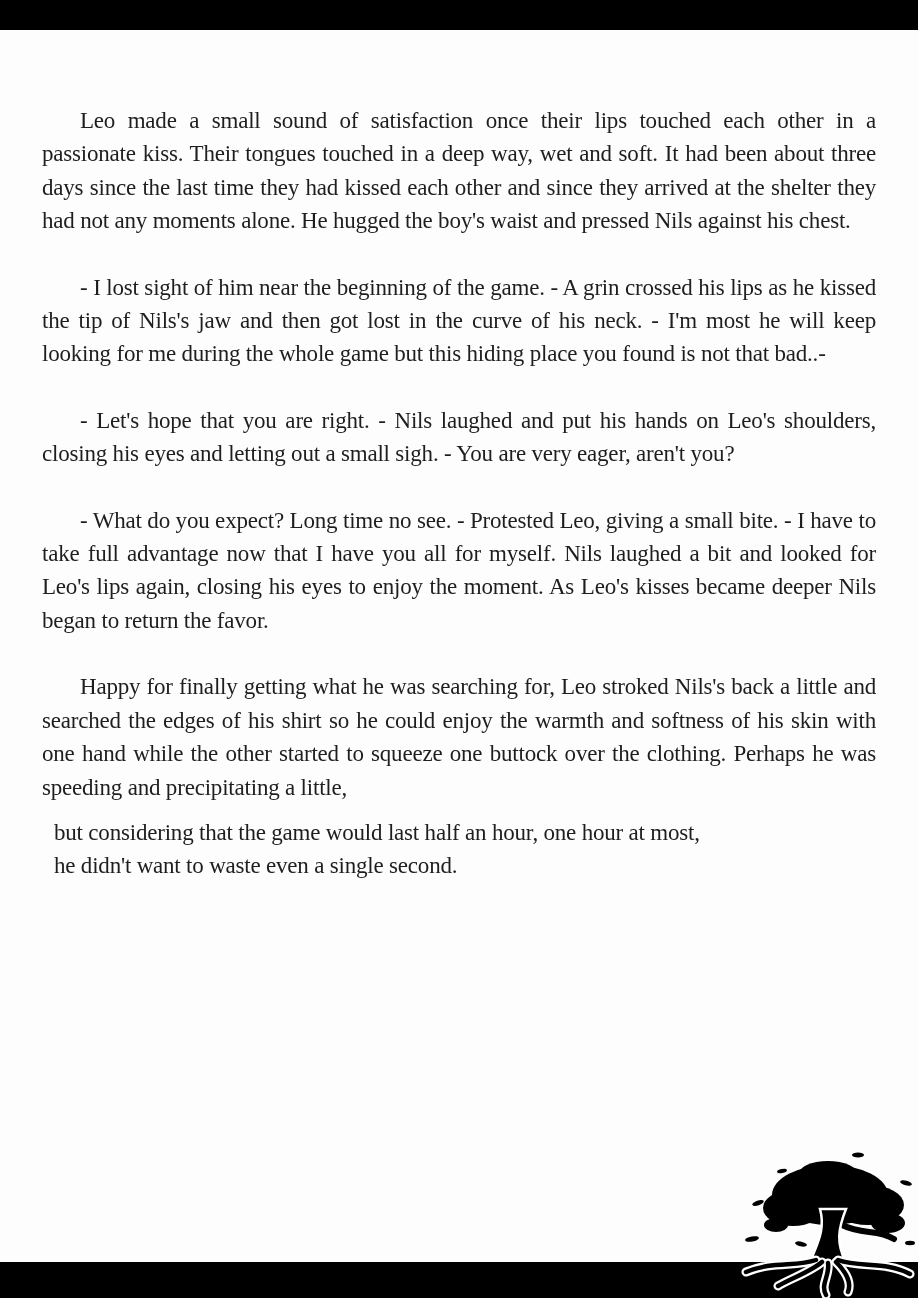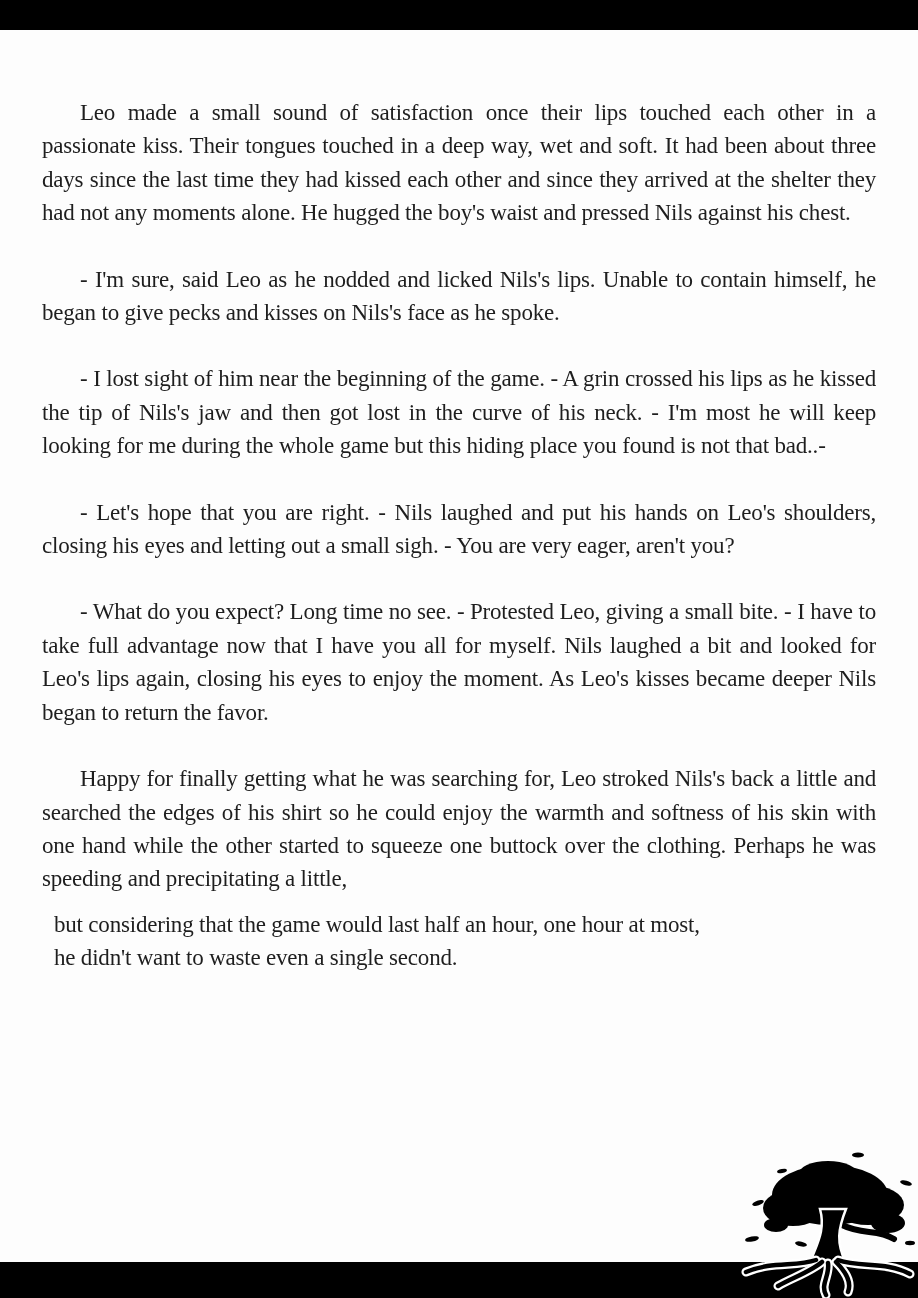--- a/index.html
+++ b/index.html
@@ -18,21 +18,21 @@
   .bar {
     position: absolute;
     left: 0;
     right: 0;
     background: #000000;
   }
   .bar.top { top: 0; height: 30px; }
   .bar.bottom { bottom: 0; height: 36px; }
   .content {
     position: absolute;
-    top: 96px;
+    top: 104px;
     left: 42px;
     width: 834px;
     color: #1e1e1e;
     font-size: 23px;
     line-height: 33.4px;
     text-align: justify;
     letter-spacing: -0.2px;
   }
   .content p {
     margin: 0 0 33px 0;
@@ -58,21 +58,20 @@
 </style>
 </head>
 <body>
 
 <div class="page">
 
   <div class="bar top"></div>
 
   <div class="content">
     <p>Leo made a small sound of satisfaction once their lips touched each other in a passionate kiss. Their tongues touched in a deep way, wet and soft. It had been about three days since the last time they had kissed each other and since they arrived at the shelter they had not any moments alone. He hugged the boy's waist and pressed Nils against his chest.</p>
-    <p>- I'm sure, said Leo as he nodded and licked Nils's lips. Unable to contain himself, he began to give pecks and kisses on Nils's face as he spoke.</p>
     <p>- I lost sight of him near the beginning of the game. - A grin crossed his lips as he kissed the tip of Nils's jaw and then got lost in the curve of his neck. - I'm most he will keep looking for me during the whole game but this hiding place you found is not that bad..-</p>
     <p>- Let's hope that you are right. - Nils laughed and put his hands on Leo's shoulders, closing his eyes and letting out a small sigh. - You are very eager, aren't you?</p>
     <p>- What do you expect? Long time no see. - Protested Leo, giving a small bite. - I have to take full advantage now that I have you all for myself. Nils laughed a bit and looked for Leo's lips again, closing his eyes to enjoy the moment. As Leo's kisses became deeper Nils began to return the favor.</p>
     <p class="final-main">Happy for finally getting what he was searching for, Leo stroked Nils's back a little and searched the edges of his shirt so he could enjoy the warmth and softness of his skin with one hand while the other started to squeeze one buttock over the clothing. Perhaps he was speeding and precipitating a little,</p>
     <p class="final-tail">but considering that the game would last half an hour, one hour at most, he didn't want to waste even a single second.</p>
   </div>
 
   <svg class="tree" viewBox="0 0 180 155" xmlns="http://www.w3.org/2000/svg" aria-hidden="true">
 
     <g fill="#000000">

